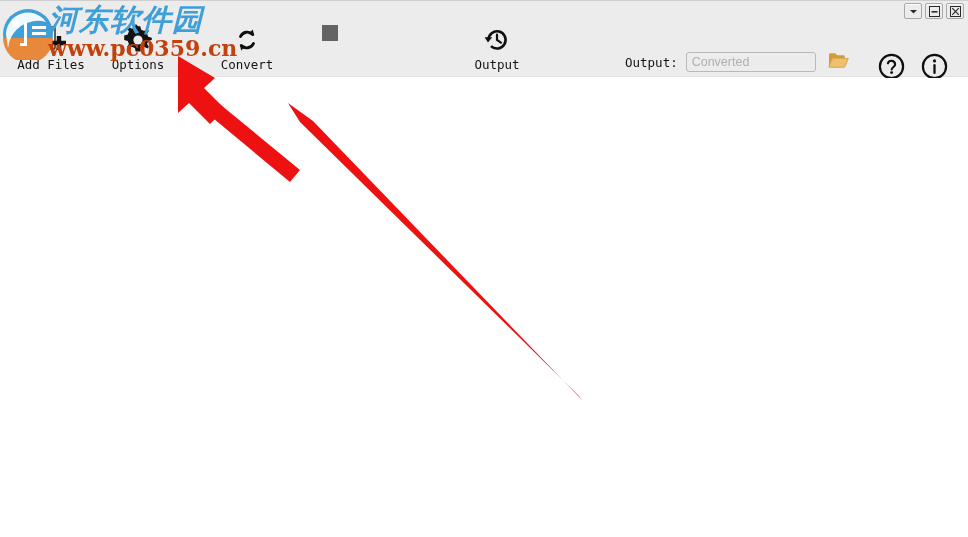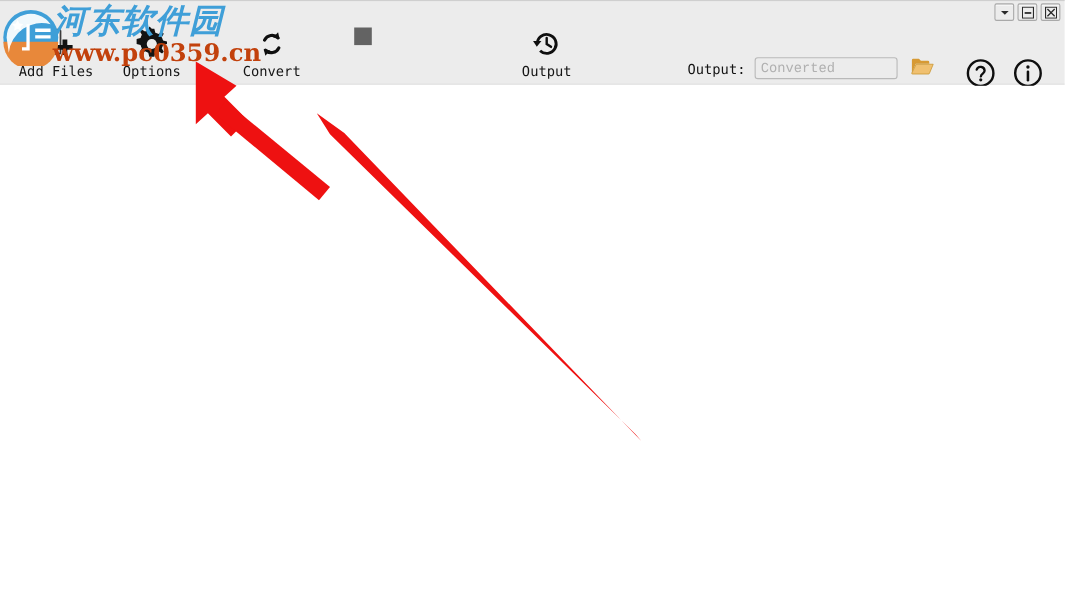--- a/index.html
+++ b/index.html
@@ -72,21 +72,21 @@
     display:flex; align-items:center; gap:8px;
   }
   .output-label {
     font-size:12.5px; color:#141414; white-space:nowrap;
   }
   .output-input {
     width:130px; height:20px;
     background:#ececec;
     border:1px solid #b9b9b9;
     border-radius:3px;
-    font-family:Liberation Mono, monospace;
+    font-family:Liberation Sans, sans-serif;
     font-size:12.5px;
     color:#707070;
     padding:0 5px;
     outline:none;
   }
   .output-input::placeholder { color:#b0b0b0; opacity:1; }
   .folder-btn {
     width:22px; height:20px; margin-left:4px;
     display:flex; align-items:center; justify-content:center;
   }

